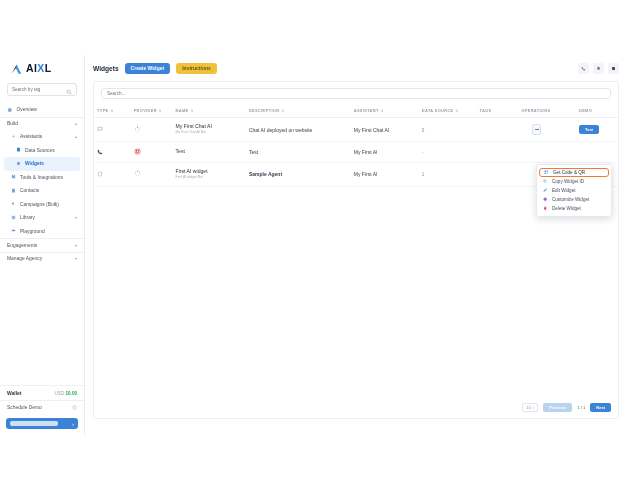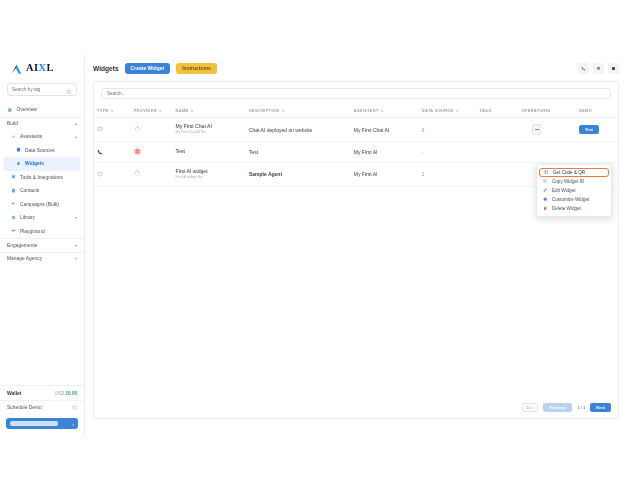--- a/index.html
+++ b/index.html
@@ -23,21 +23,21 @@
     border-right: 1px solid #e8eaed;
     display: flex; flex-direction: column;
   }
   .brand {
     display: flex; align-items: center; gap: 3px;
     padding: 7px 0 7px 10px; height: 26px;
   }
   .brand-mark { width: 13px; height: 13px; flex: 0 0 auto; }
   .brand-text {
     font-size: 10.5px; font-weight: bold; letter-spacing: .4px;
-    color: #0d1b2a; line-height: 1; font-family: Liberation Serif, serif;
+    color: #0d1b2a; line-height: 1;
   }
   .brand-text .x { color: #2f7de1; }
 
   .search-wrap { padding: 2px 7px 5px 7px; }
   .search-box {
     display: flex; align-items: center; justify-content: space-between;
     height: 13px; border: 1px solid #dfe3e8; border-radius: 3px;
     background: #fff; padding: 0 4px;
   }
   .search-box input {

